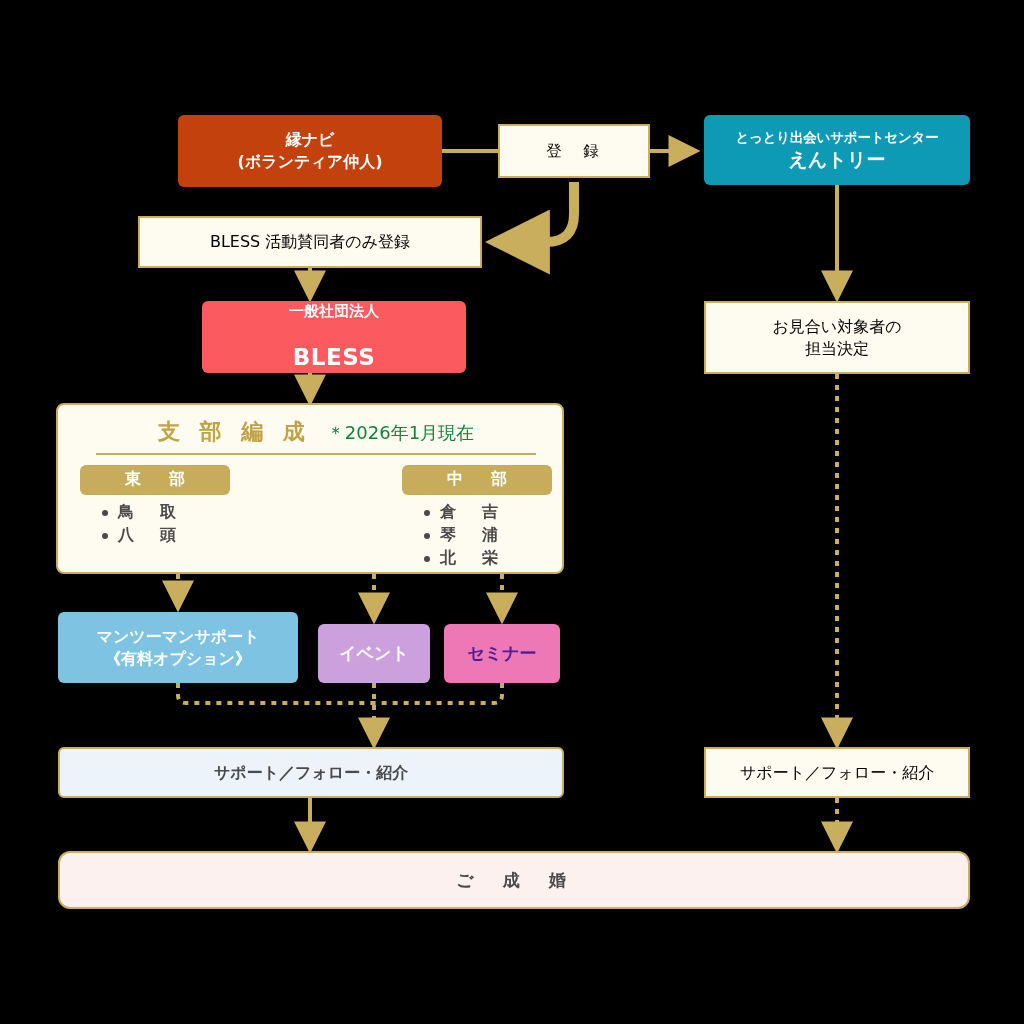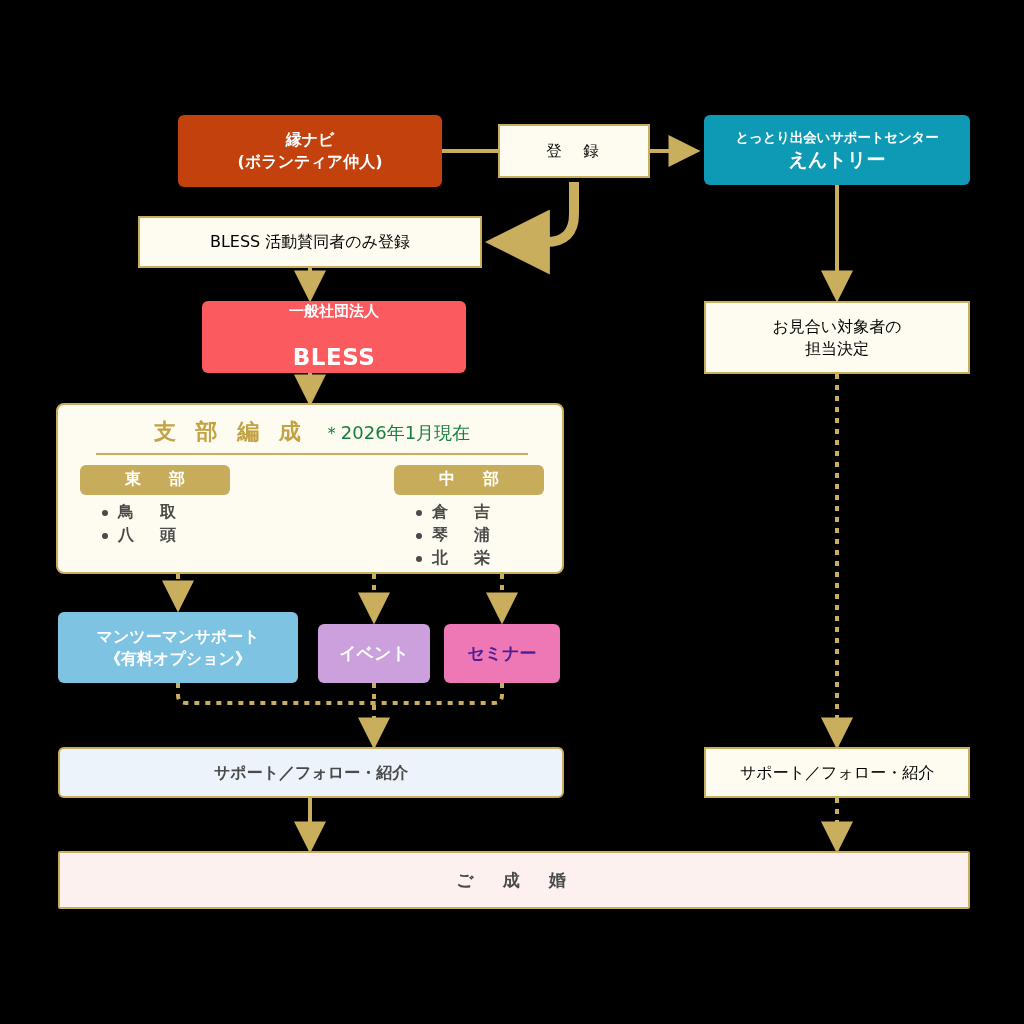--- a/index.html
+++ b/index.html
@@ -31,31 +31,31 @@
   .n-cream.small{font-size:15.5px;letter-spacing:3px;}
   .n-red{background:#FB5A5F;border-radius:6px;color:#ffffff;}
   .n-red .jp{font-size:15px;font-weight:700;}
   .n-red .en{font-size:23px;font-weight:700;letter-spacing:0.5px;}
   .n-blue{background:#7FC3E3;border-radius:6px;color:#ffffff;font-weight:700;}
   .n-blue .l1{font-size:16px;}
   .n-blue .l2{font-size:16px;}
   .n-purple{background:#CC9FDD;border-radius:6px;color:#ffffff;font-weight:700;font-size:17px;}
   .n-pink{background:#EE77B5;border-radius:6px;color:#4c1d95;font-weight:700;font-size:17px;}
   .n-iceblue{background:#EDF3FB;border:2px solid #C9AE5E;border-radius:6px;color:#4A4A4A;font-weight:700;font-size:16px;}
-  .n-rose{background:#FDF1F0;border:2px solid #C9AE5E;border-radius:2px;color:#4A4A4A;font-weight:700;font-size:17px;letter-spacing:6px;}
+  .n-rose{background:#FDF1F0;border:2px solid #C9AE5E;border-radius:12px;color:#4A4A4A;font-weight:700;font-size:17px;letter-spacing:6px;}
 
   
   .panel{
     position:absolute;
     box-sizing:border-box;
     background:#FEFBF0;
     border:2px solid #C9AE5E;
     border-radius:8px;
     z-index:2;
-    padding:12px 12px 10px 16px;
+    padding:12px 4px 10px 16px;
   }
   .panel-head{
     display:flex;align-items:baseline;justify-content:center;gap:16px;
     border-bottom:2px solid #C9AE5E;
     padding-bottom:6px;margin:0 22px 10px 22px;
   }
   .panel-title{color:#C2A243;font-weight:700;font-size:22px;letter-spacing:6px;}
   .panel-note{color:#15803d;font-weight:400;font-size:18px;}
   .regions{display:flex;justify-content:space-between;padding:0 6px;}
   .region{width:150px;}

